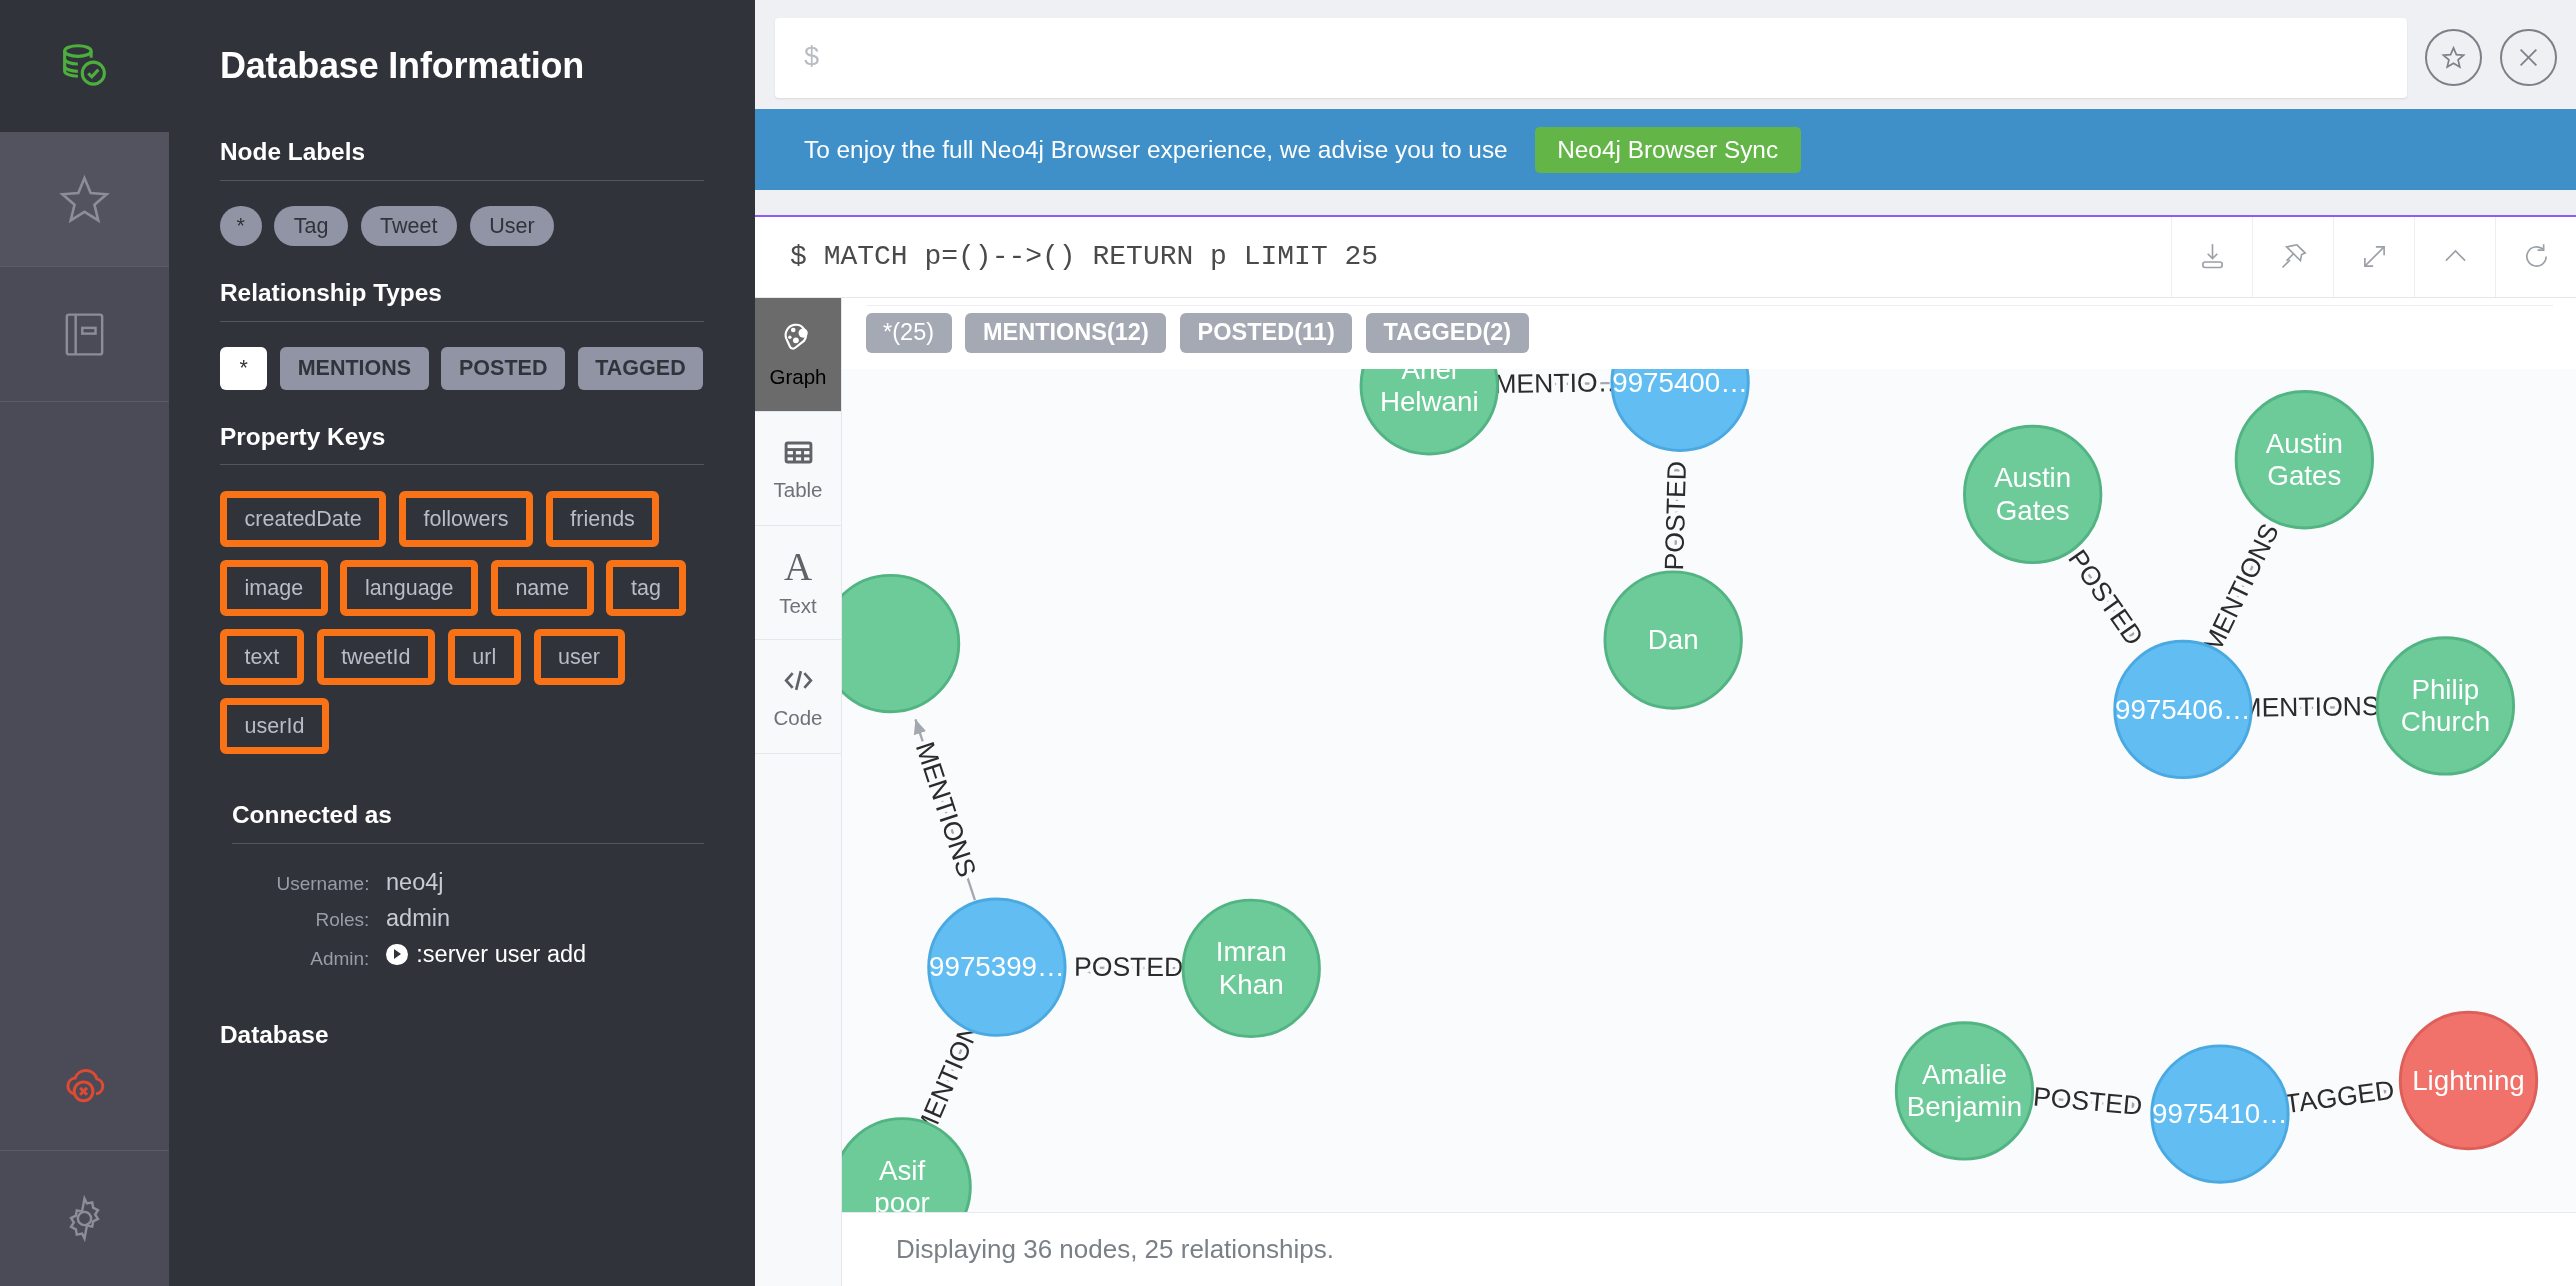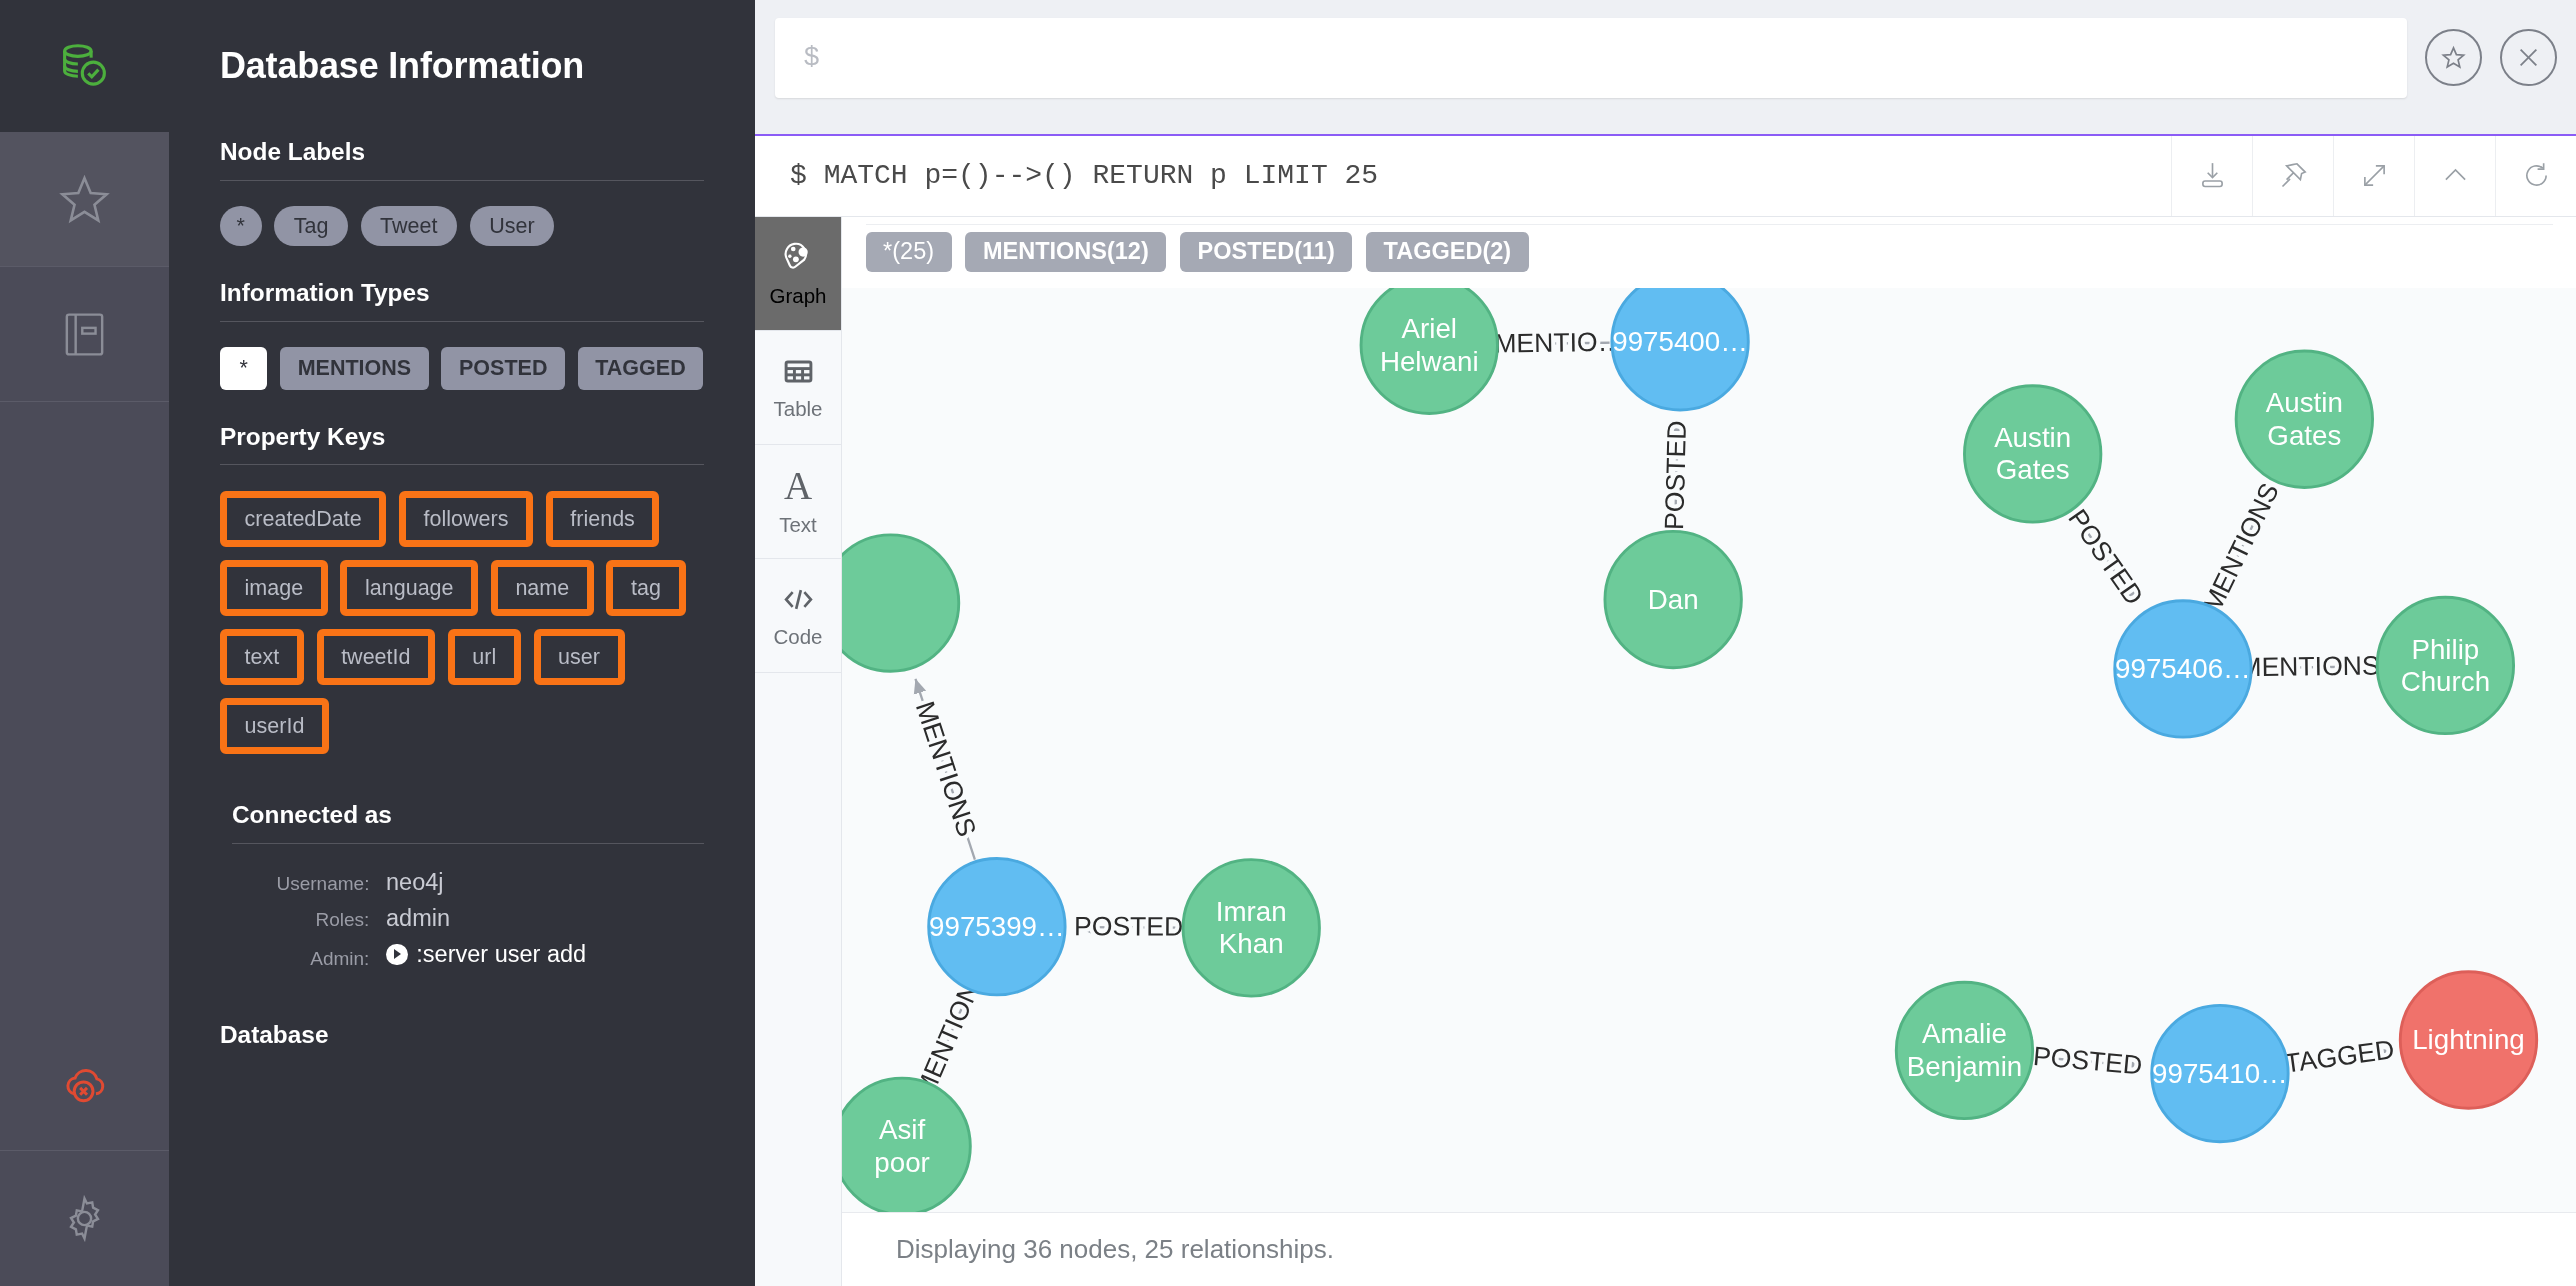--- a/index.html
+++ b/index.html
@@ -221,21 +221,21 @@
         <div class="sec-rule"></div>
         <div class="pill-row">
           <span class="pill star">*</span>
           <span class="pill">Tag</span>
           <span class="pill">Tweet</span>
           <span class="pill">User</span>
         </div>
       </div>
 
       <div class="sec">
-        <div class="sec-head">Information Types</div>
+        <div class="sec-head">Relationship Types</div>
         <div class="sec-rule"></div>
         <div class="pill-row">
           <span class="rel-pill sel">*</span>
           <span class="rel-pill">MENTIONS</span>
           <span class="rel-pill">POSTED</span>
           <span class="rel-pill">TAGGED</span>
         </div>
       </div>
 
       <div class="sec">
@@ -297,20 +297,24 @@
         </svg>
       </div>
       <div class="circ-btn">
         <svg width="29" height="29" viewBox="0 0 24 24" fill="none" stroke="#7c8089" stroke-width="1.5">
           <line x1="5.5" y1="5.5" x2="18.5" y2="18.5"></line>
             <line x1="18.5" y1="5.5" x2="5.5" y2="18.5"></line>
         </svg>
       </div>
     </div>
 
+    <div class="banner">
+      <span>To enjoy the full Neo4j Browser experience, we advise you to use</span>
+      <span class="banner-btn">Neo4j Browser Sync</span>
+    </div>
 
     <div class="frame">
       <div class="frame-head">
         <div class="frame-q">
           <span>$</span>
           <span>MATCH p=()--&gt;() RETURN p LIMIT 25</span>
         </div>
         <div class="frame-tools">
           <div class="tool">
             <svg width="33" height="33" viewBox="0 0 24 24" fill="none" stroke="#9aa0a6" stroke-width="1.2">

